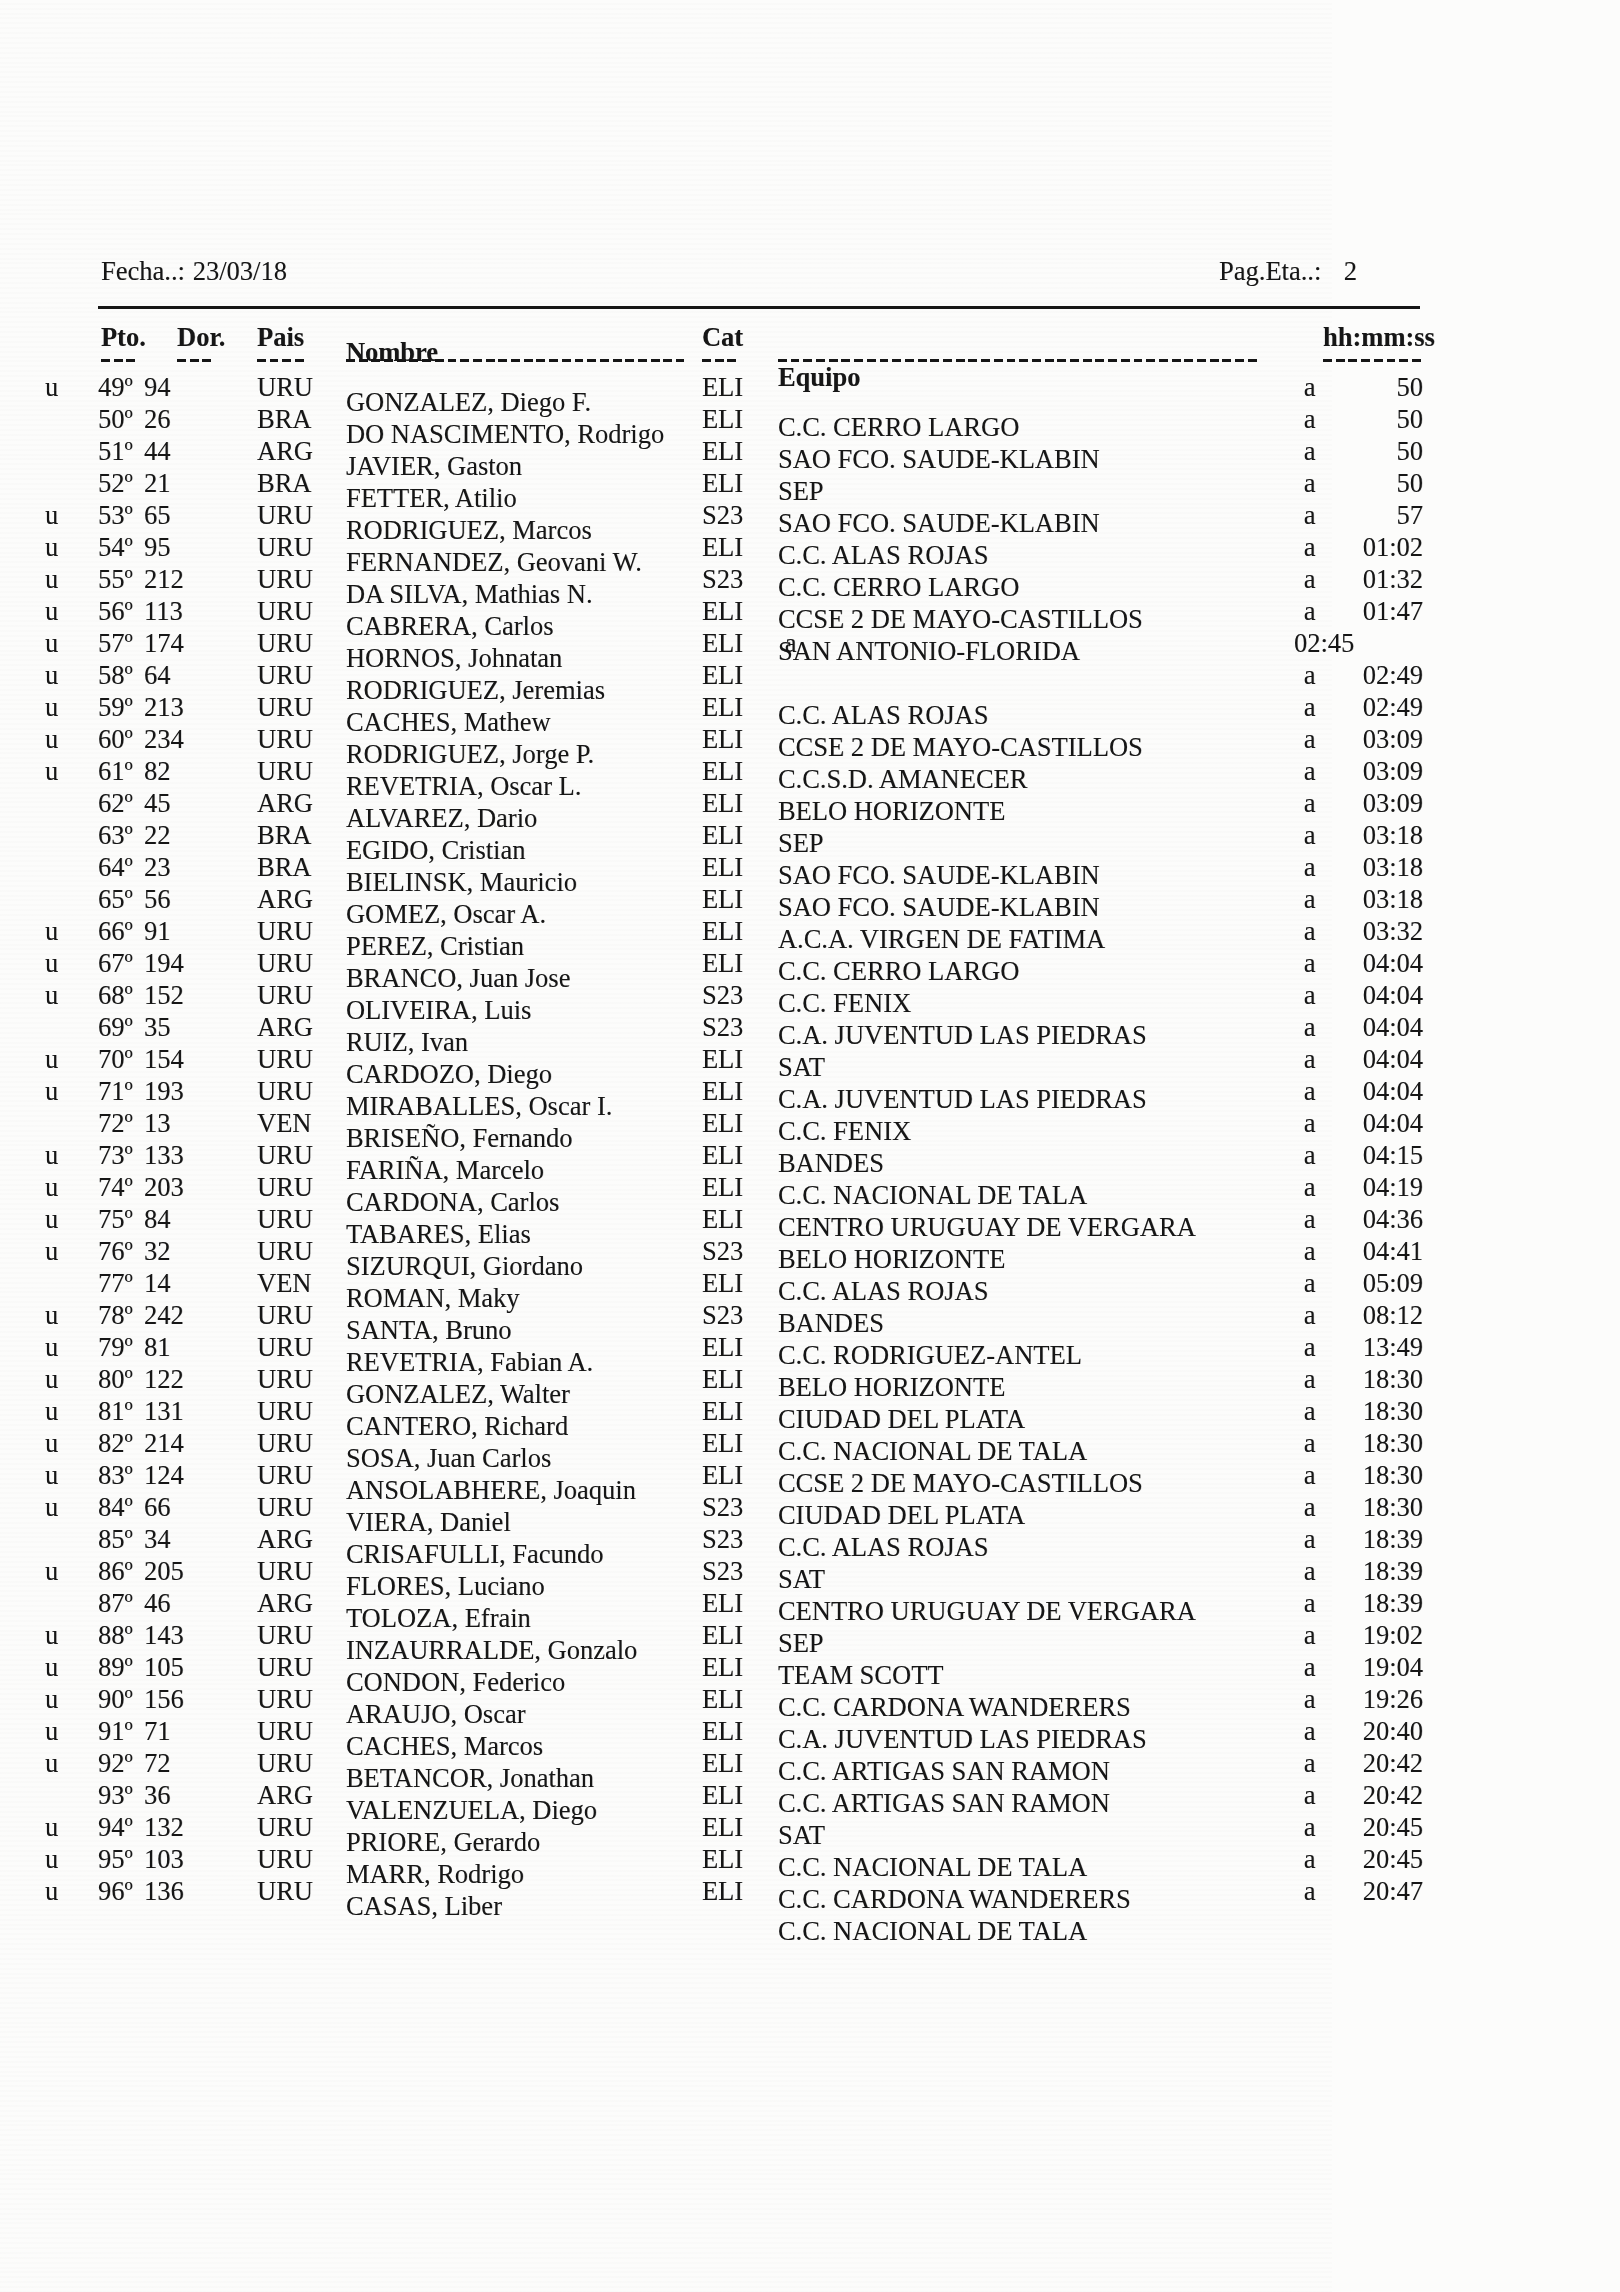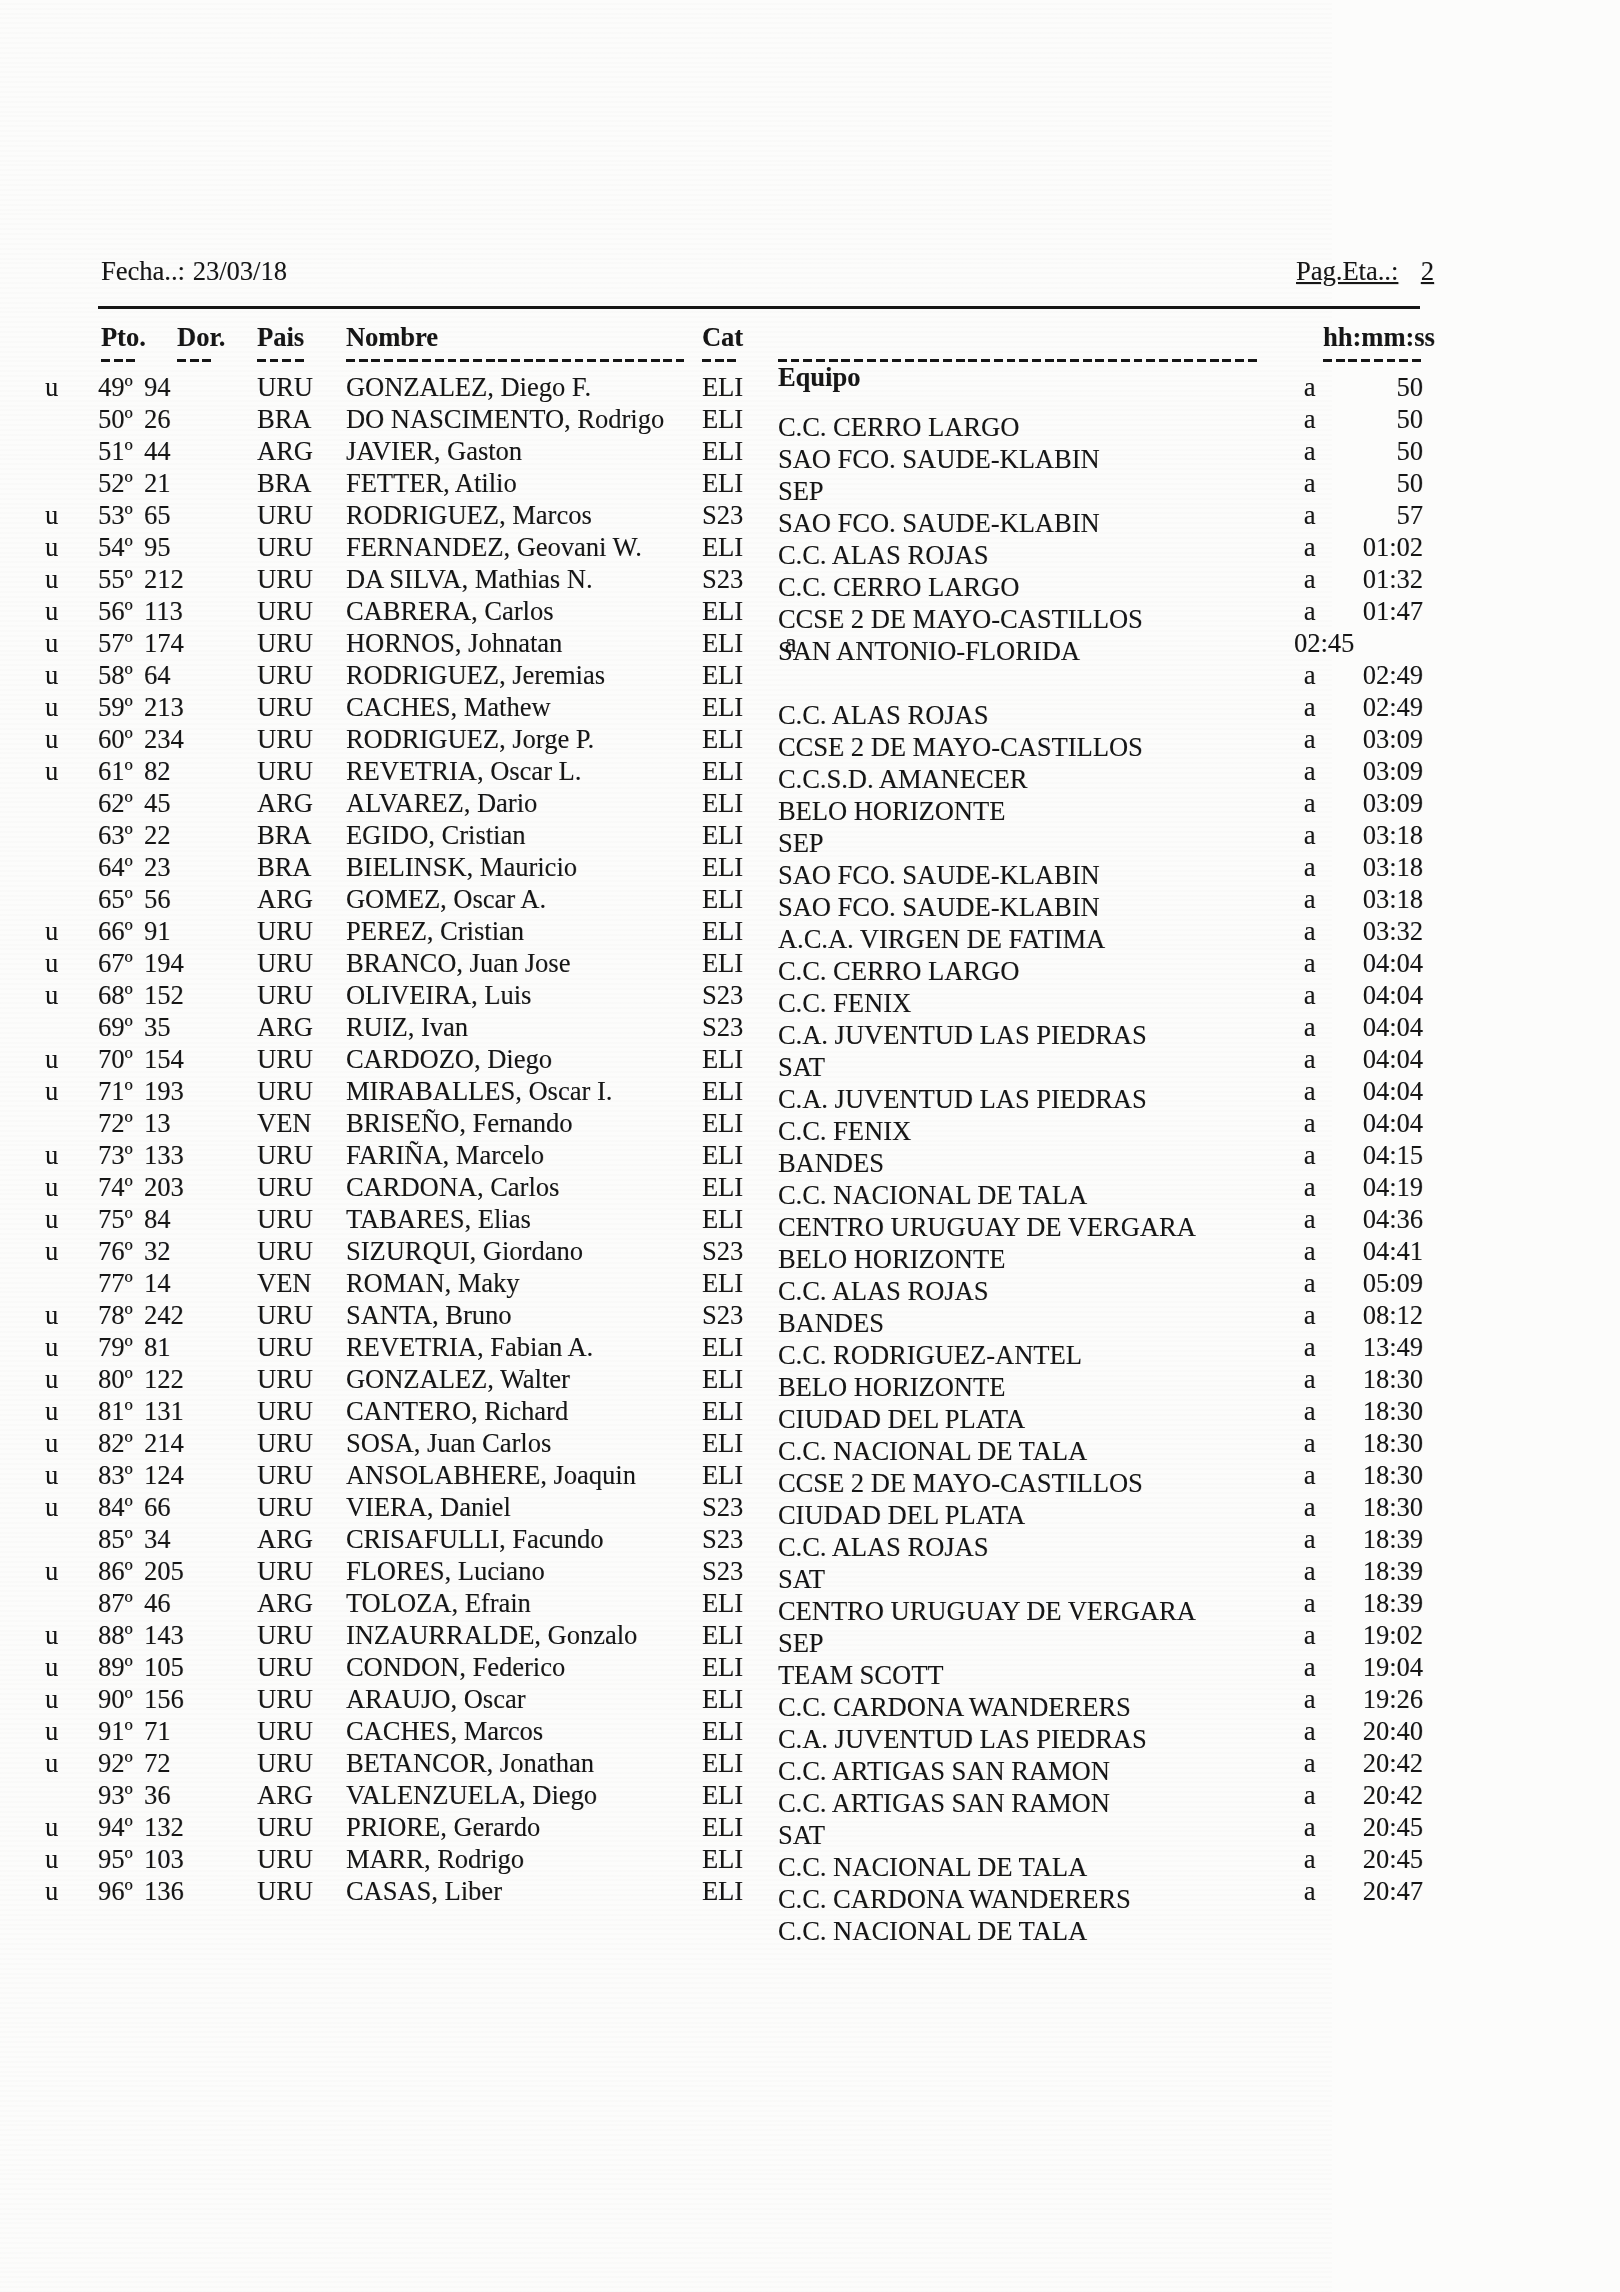--- a/index.html
+++ b/index.html
@@ -24,21 +24,21 @@
     content:"";position:absolute;inset:0;pointer-events:none;
     background:repeating-linear-gradient(0deg,rgba(90,90,90,0.015) 0 2px,rgba(255,255,255,0) 2px 4.9px);
   }
   .txt{
     font-size:26.5px;
     line-height:32px;
     white-space:nowrap;
     text-shadow:0.4px 0.4px 0 rgba(0,0,0,0.28);
   }
   .doc-header-left{position:absolute;left:101px;top:255px;}
-  .doc-header-right{position:absolute;left:1296px;top:255px;text-decoration:underline;}
+  .doc-header-right{position:absolute;left:1219px;top:255px;}
   .doc-header-right .val{margin-left:22.5px;}
   .doc-header-left .val{margin-left:7.8px;}
 
   .rule{
     position:absolute;left:98px;top:306px;width:1322px;height:3.3px;
     background:var(--ink);
   }
 
   .grid{
     position:absolute;left:39px;width:1384px;
@@ -51,21 +51,21 @@
     display:grid;
     grid-template-columns:59px 46px 74px 121px 358px 78px 519px 29px 100px;
     height:32px;
   }
   .cell{overflow:visible;white-space:nowrap;font-size:26.5px;line-height:32px;text-shadow:0.4px 0.4px 0 rgba(0,0,0,0.28);}
   .thead .cell{line-height:32px;}
   .c-u{padding-left:5.9px;}
   .c-pto{text-align:left;}
   .c-dor{}
   .c-pais{padding-left:39px;}
-  .c-nombre{padding-left:6.9px;}
+  .c-nombre{padding-left:6.9px;margin-top:15px;}
   .c-cat{padding-left:4.9px;}
   .c-equipo{padding-left:2.9px;margin-top:40px;}
   .c-a{padding-left:9.8px;}
   .c-time{text-align:right;}
   
   .h-pto{text-align:left;padding-left:2.9px;}
   .h-dor{text-align:left;padding-left:33px;}
 
   
   .dashrow{top:359px;height:4.9px;}

